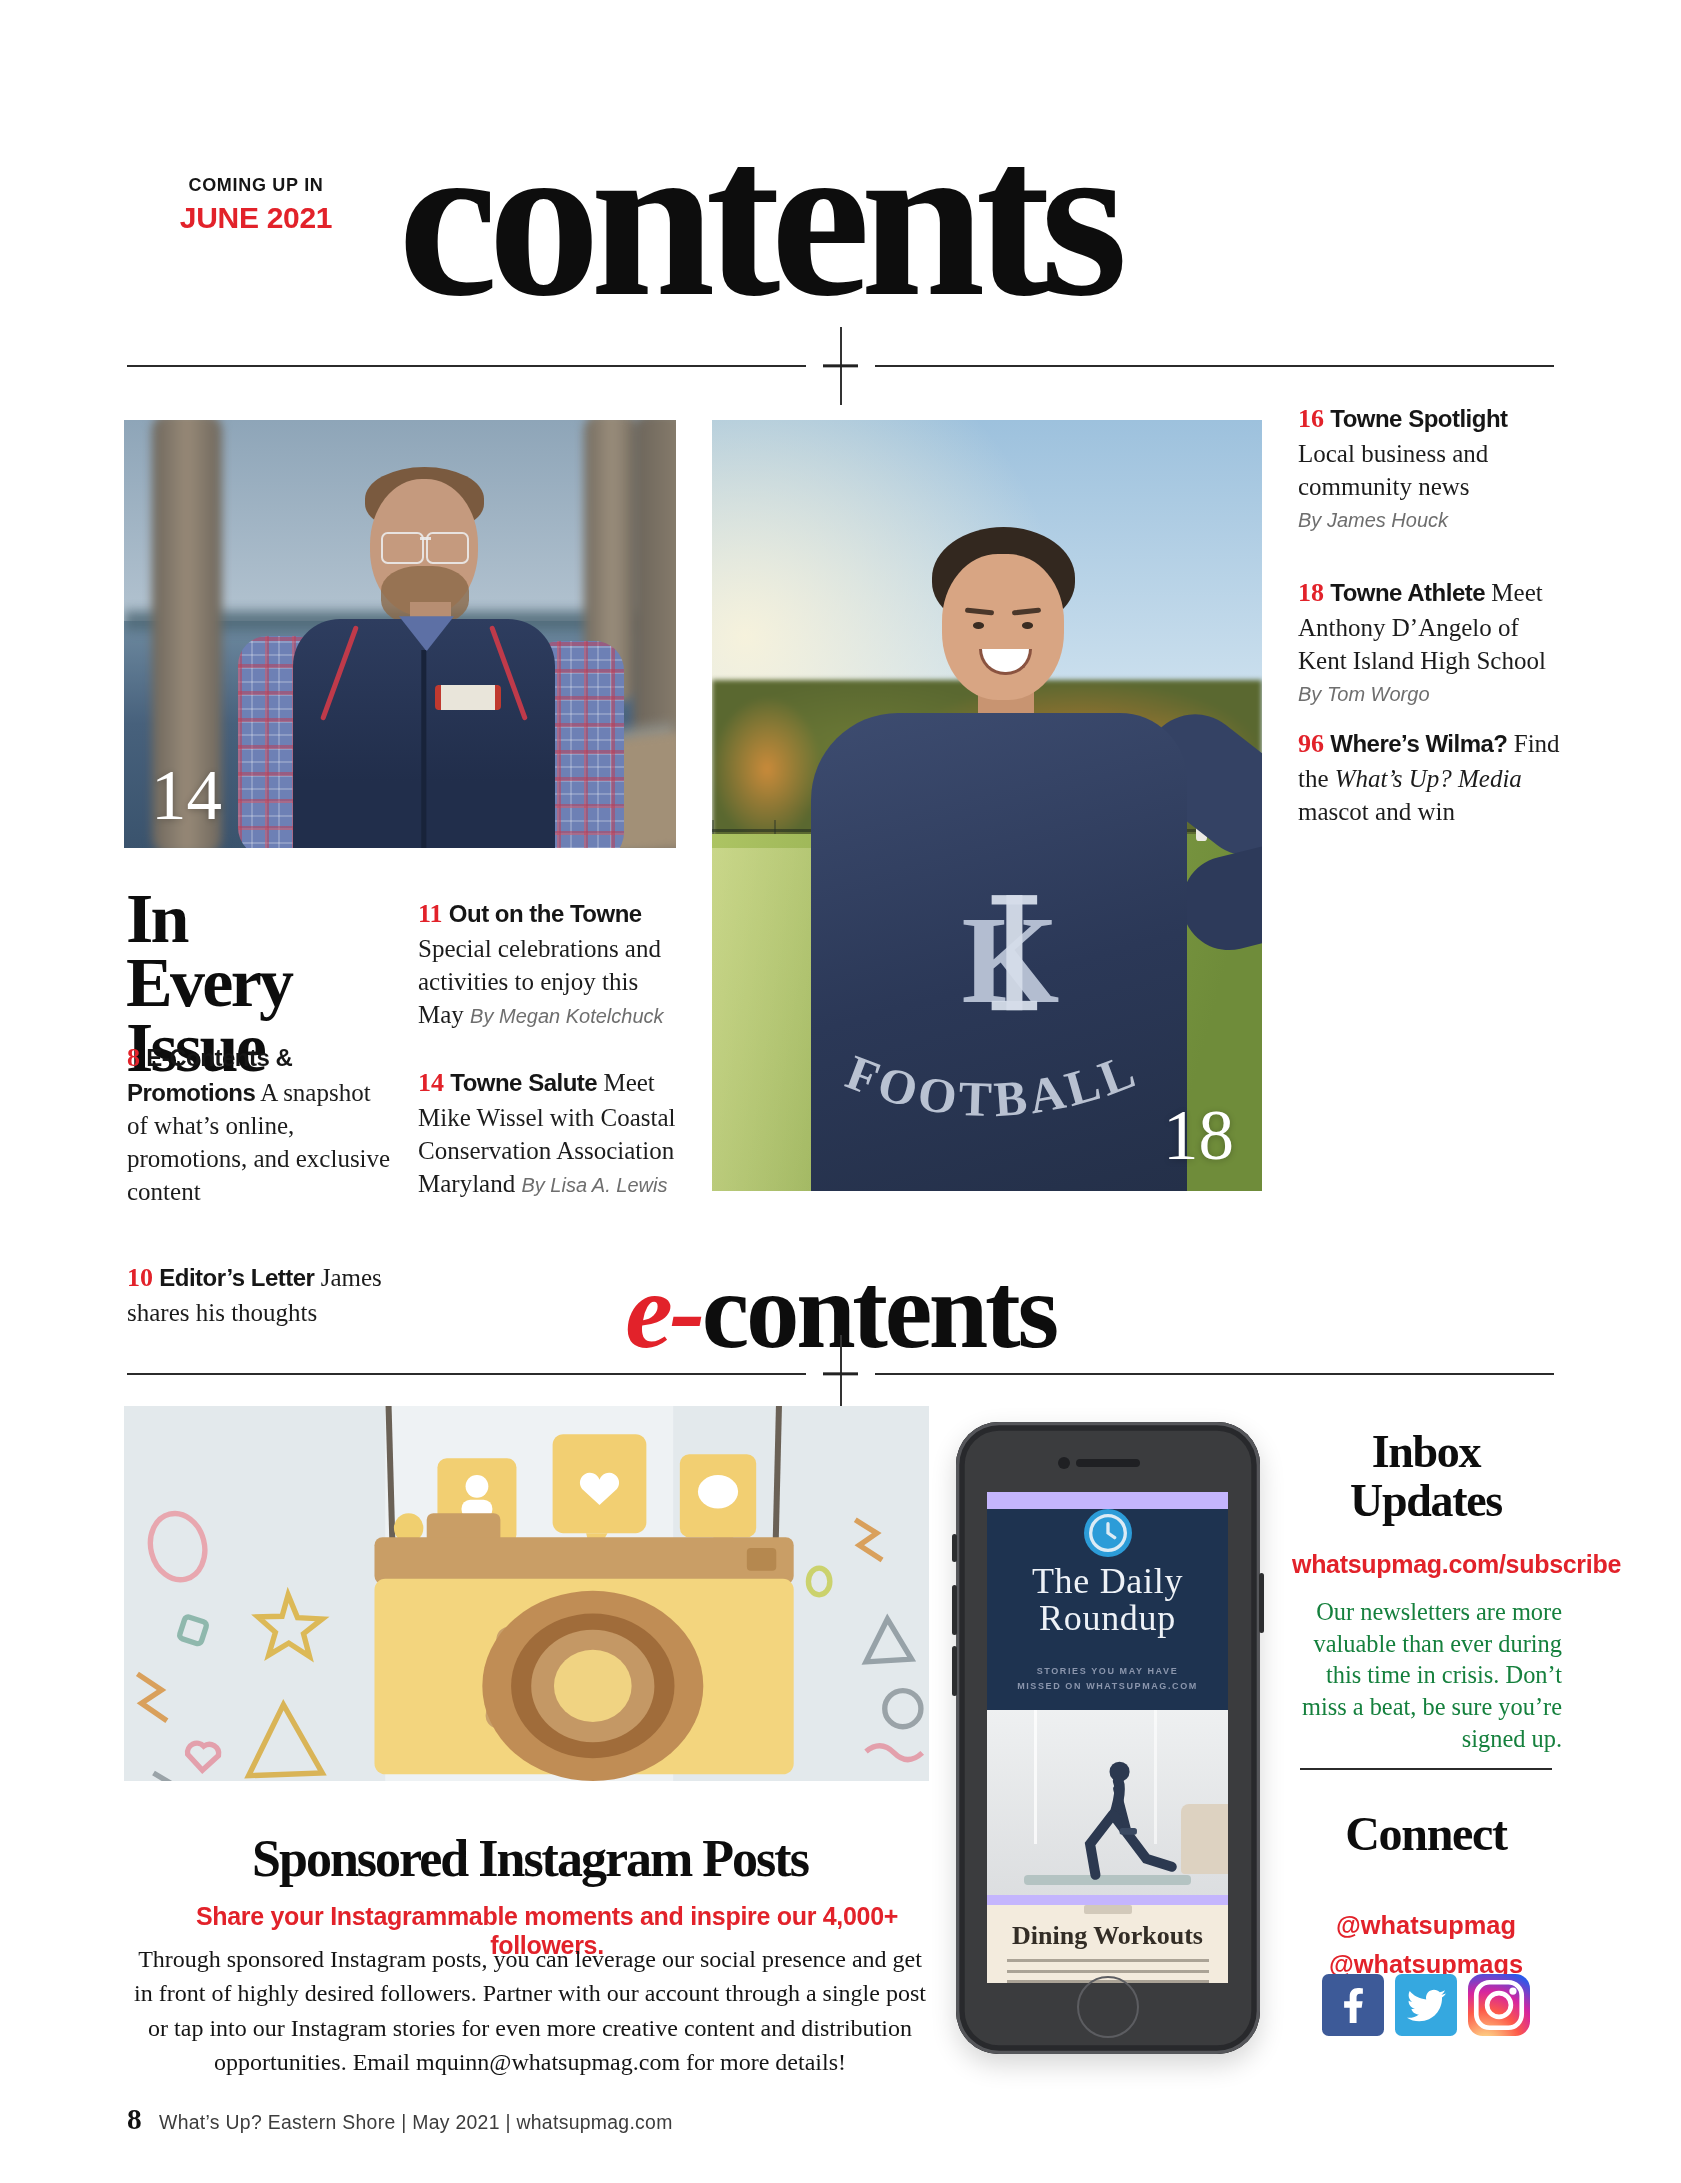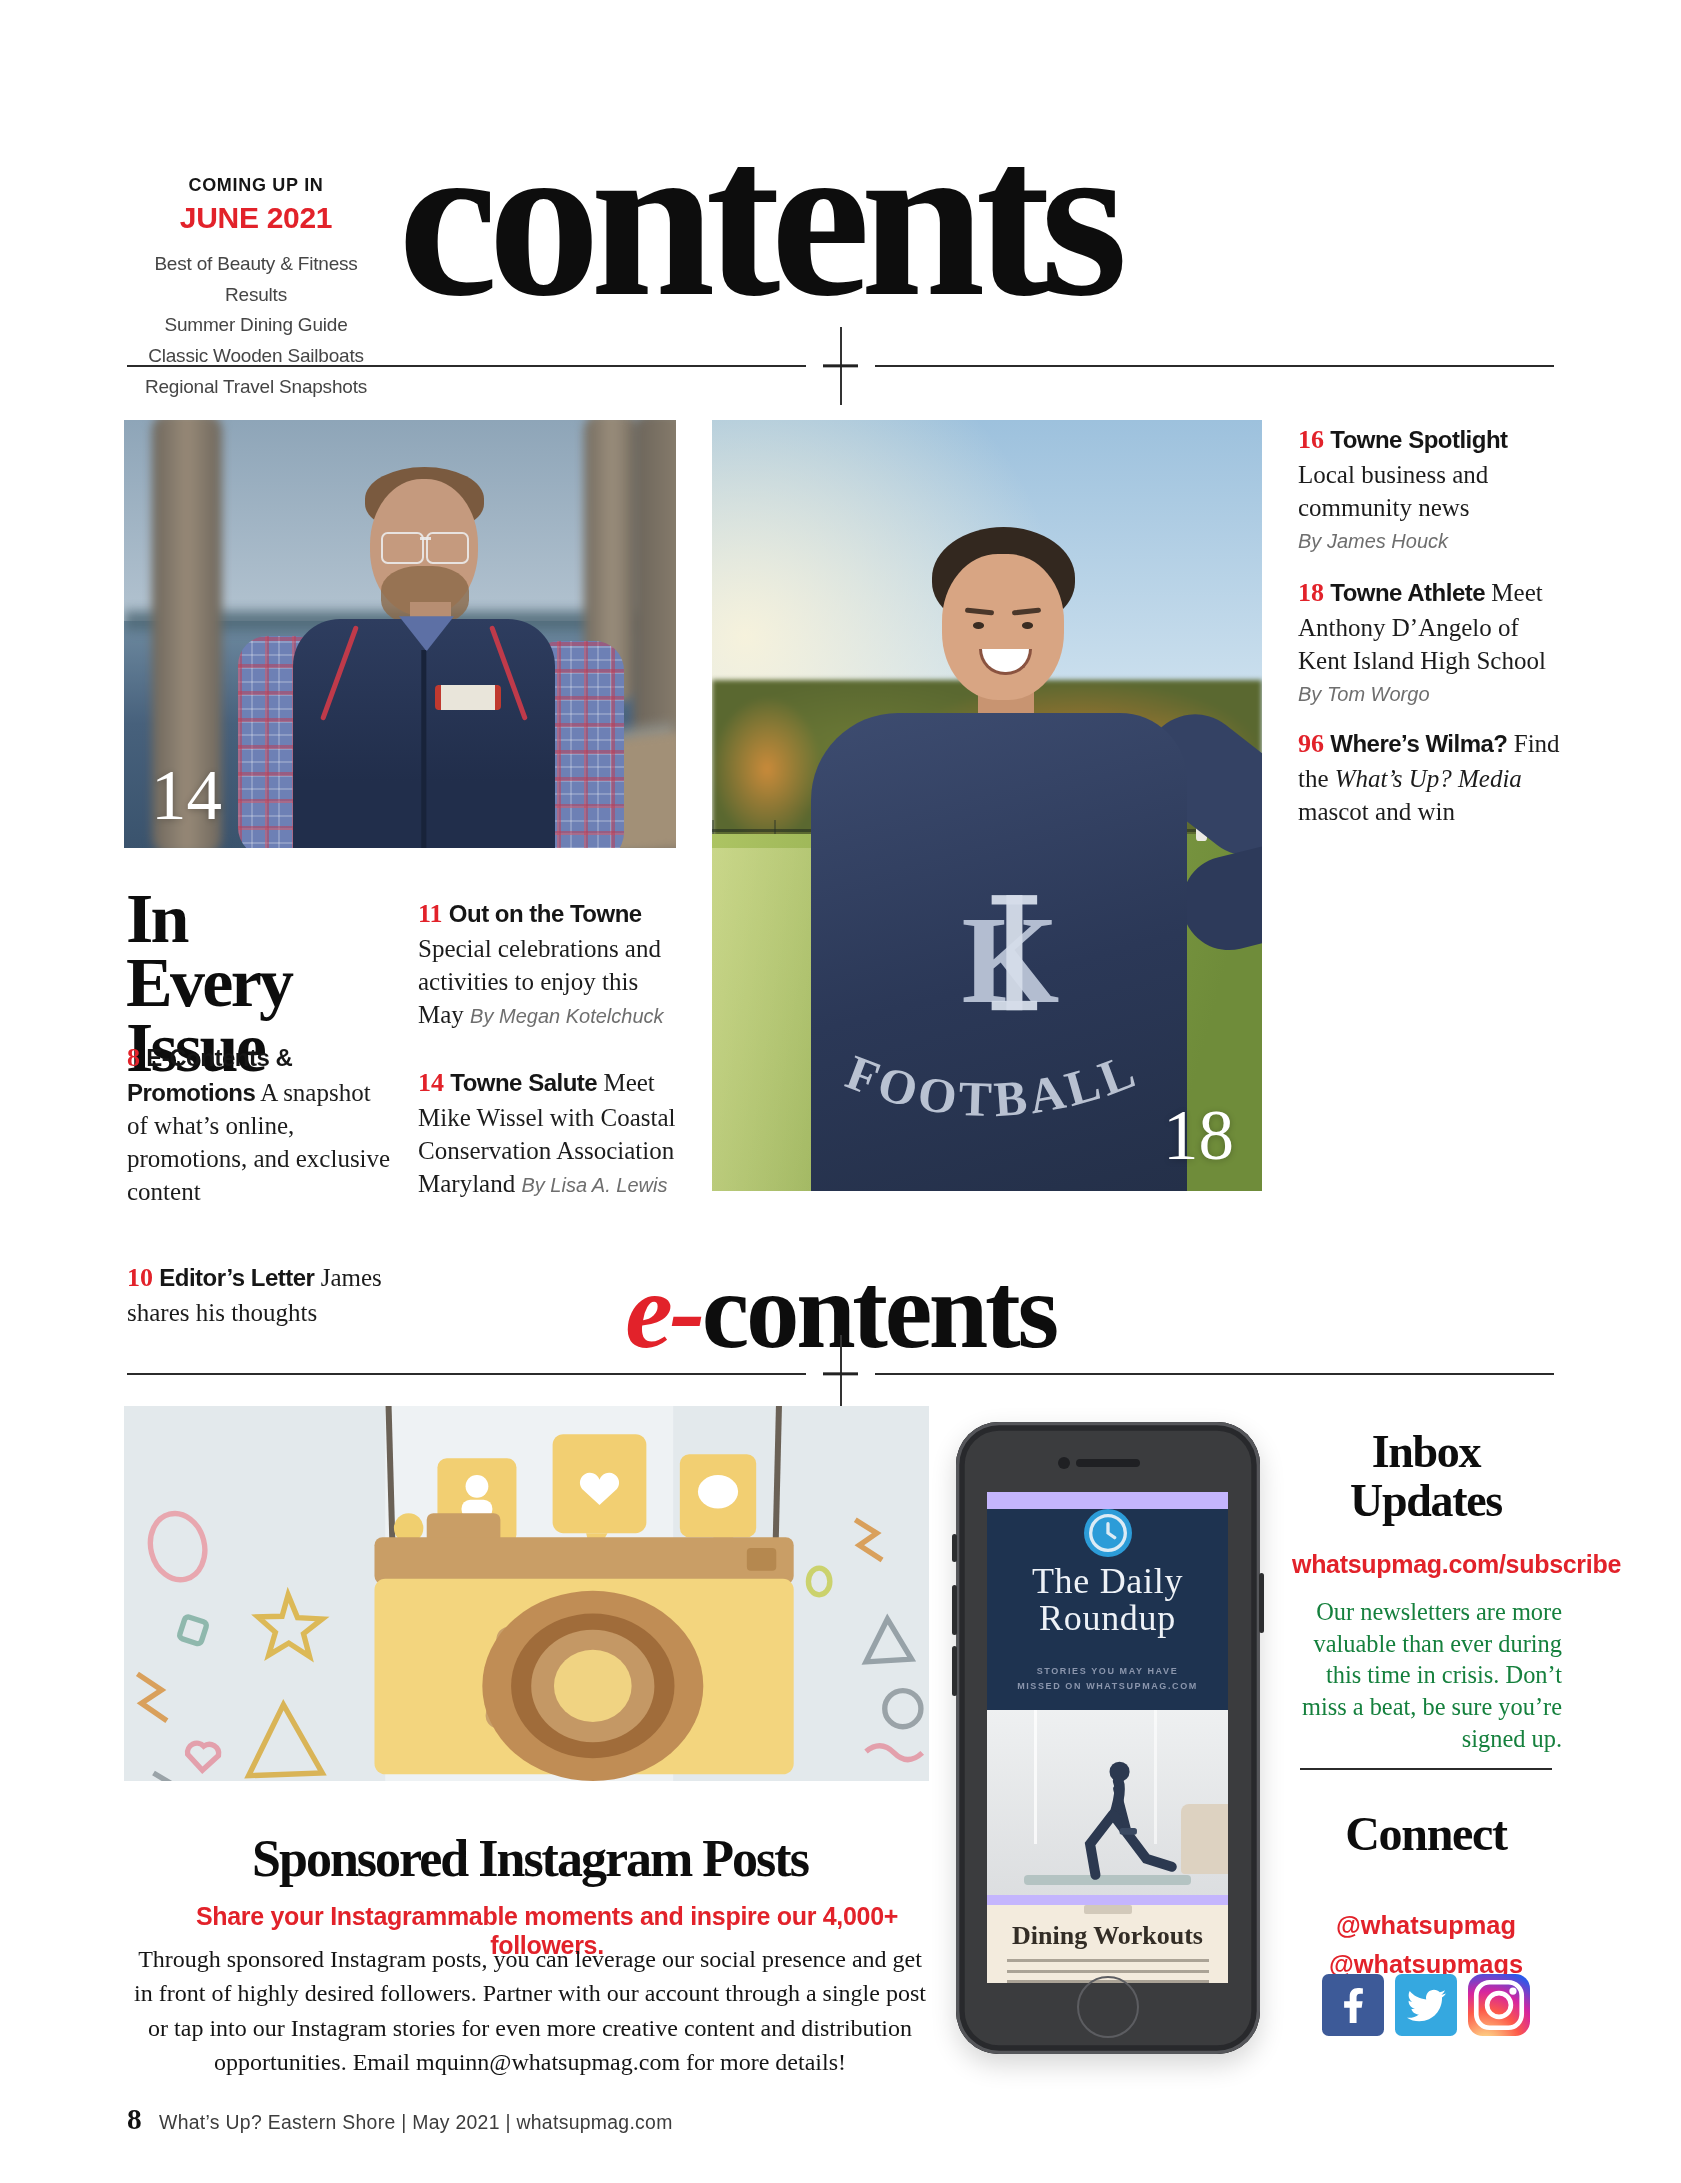--- a/index.html
+++ b/index.html
@@ -95,21 +95,21 @@
   .ph-athlete .pnum{right:28px;bottom:20px;}
 
   
   .toc{position:absolute;font-size:25px;line-height:1.33;}
   .toc .num{font-family:var(--serif);font-weight:700;font-size:26px;color:var(--red);}
   .toc .ttl{font-family:var(--sans);font-weight:700;letter-spacing:-0.5px;color:#161616;font-size:24px;}
   .toc .desc{font-family:var(--serif);color:#1c1c1c;}
   .toc .byline{font-family:var(--sans);font-style:italic;color:#6e6e6e;font-size:20px;}
   .toc .byline.blk{margin-top:4px;}
   .toc .em{font-style:italic;}
-  .col-right-1{left:1298px;top:423px;width:262px;}
+  .col-right-1{left:1298px;top:402px;width:262px;}
   .col-right-2{left:1298px;top:576px;width:262px;}
   .col-right-3{left:1298px;top:727px;width:268px;}
   .iei-heading{position:absolute;left:126px;top:887px;width:221px;font-size:70px;font-weight:700;line-height:0.92;letter-spacing:-2.7px;color:#0d0d0d;}
   .col-left-1{left:127px;top:1041px;width:269px;}
   .col-left-2{left:127px;top:1261px;width:269px;}
   .col-mid-1{left:418px;top:897px;width:268px;}
   .col-mid-2{left:418px;top:1066px;width:268px;}
 
   
   .econ-title{position:absolute;left:0;top:1258px;width:1681px;text-align:center;font-size:107px;font-weight:700;letter-spacing:-3.3px;color:#0d0d0d;line-height:1;}
@@ -166,26 +166,20 @@
   .f-txt{font-family:var(--sans);font-size:19.4px;color:#3d3d3d;letter-spacing:0.3px;}
 </style>
 </head>
 <body>
 
 <div class="page">
 
   <div class="coming-up">
     <div class="kicker">COMING UP IN</div>
     <div class="issue">JUNE 2021</div>
-    <div class="coming-list">
-      <div>Best of Beauty &amp; Fitness Results</div>
-      <div>Summer Dining Guide</div>
-      <div>Classic Wooden Sailboats</div>
-      <div>Regional Travel Snapshots</div>
-    </div>
   </div>
 
   <h1 class="big-title" style="margin:0;">contents</h1>
 
   <div class="rule-plus rule1">
     <span class="ln"></span>
     <span class="plus-mark"></span>
     <span class="ln"></span>
   </div>
 

